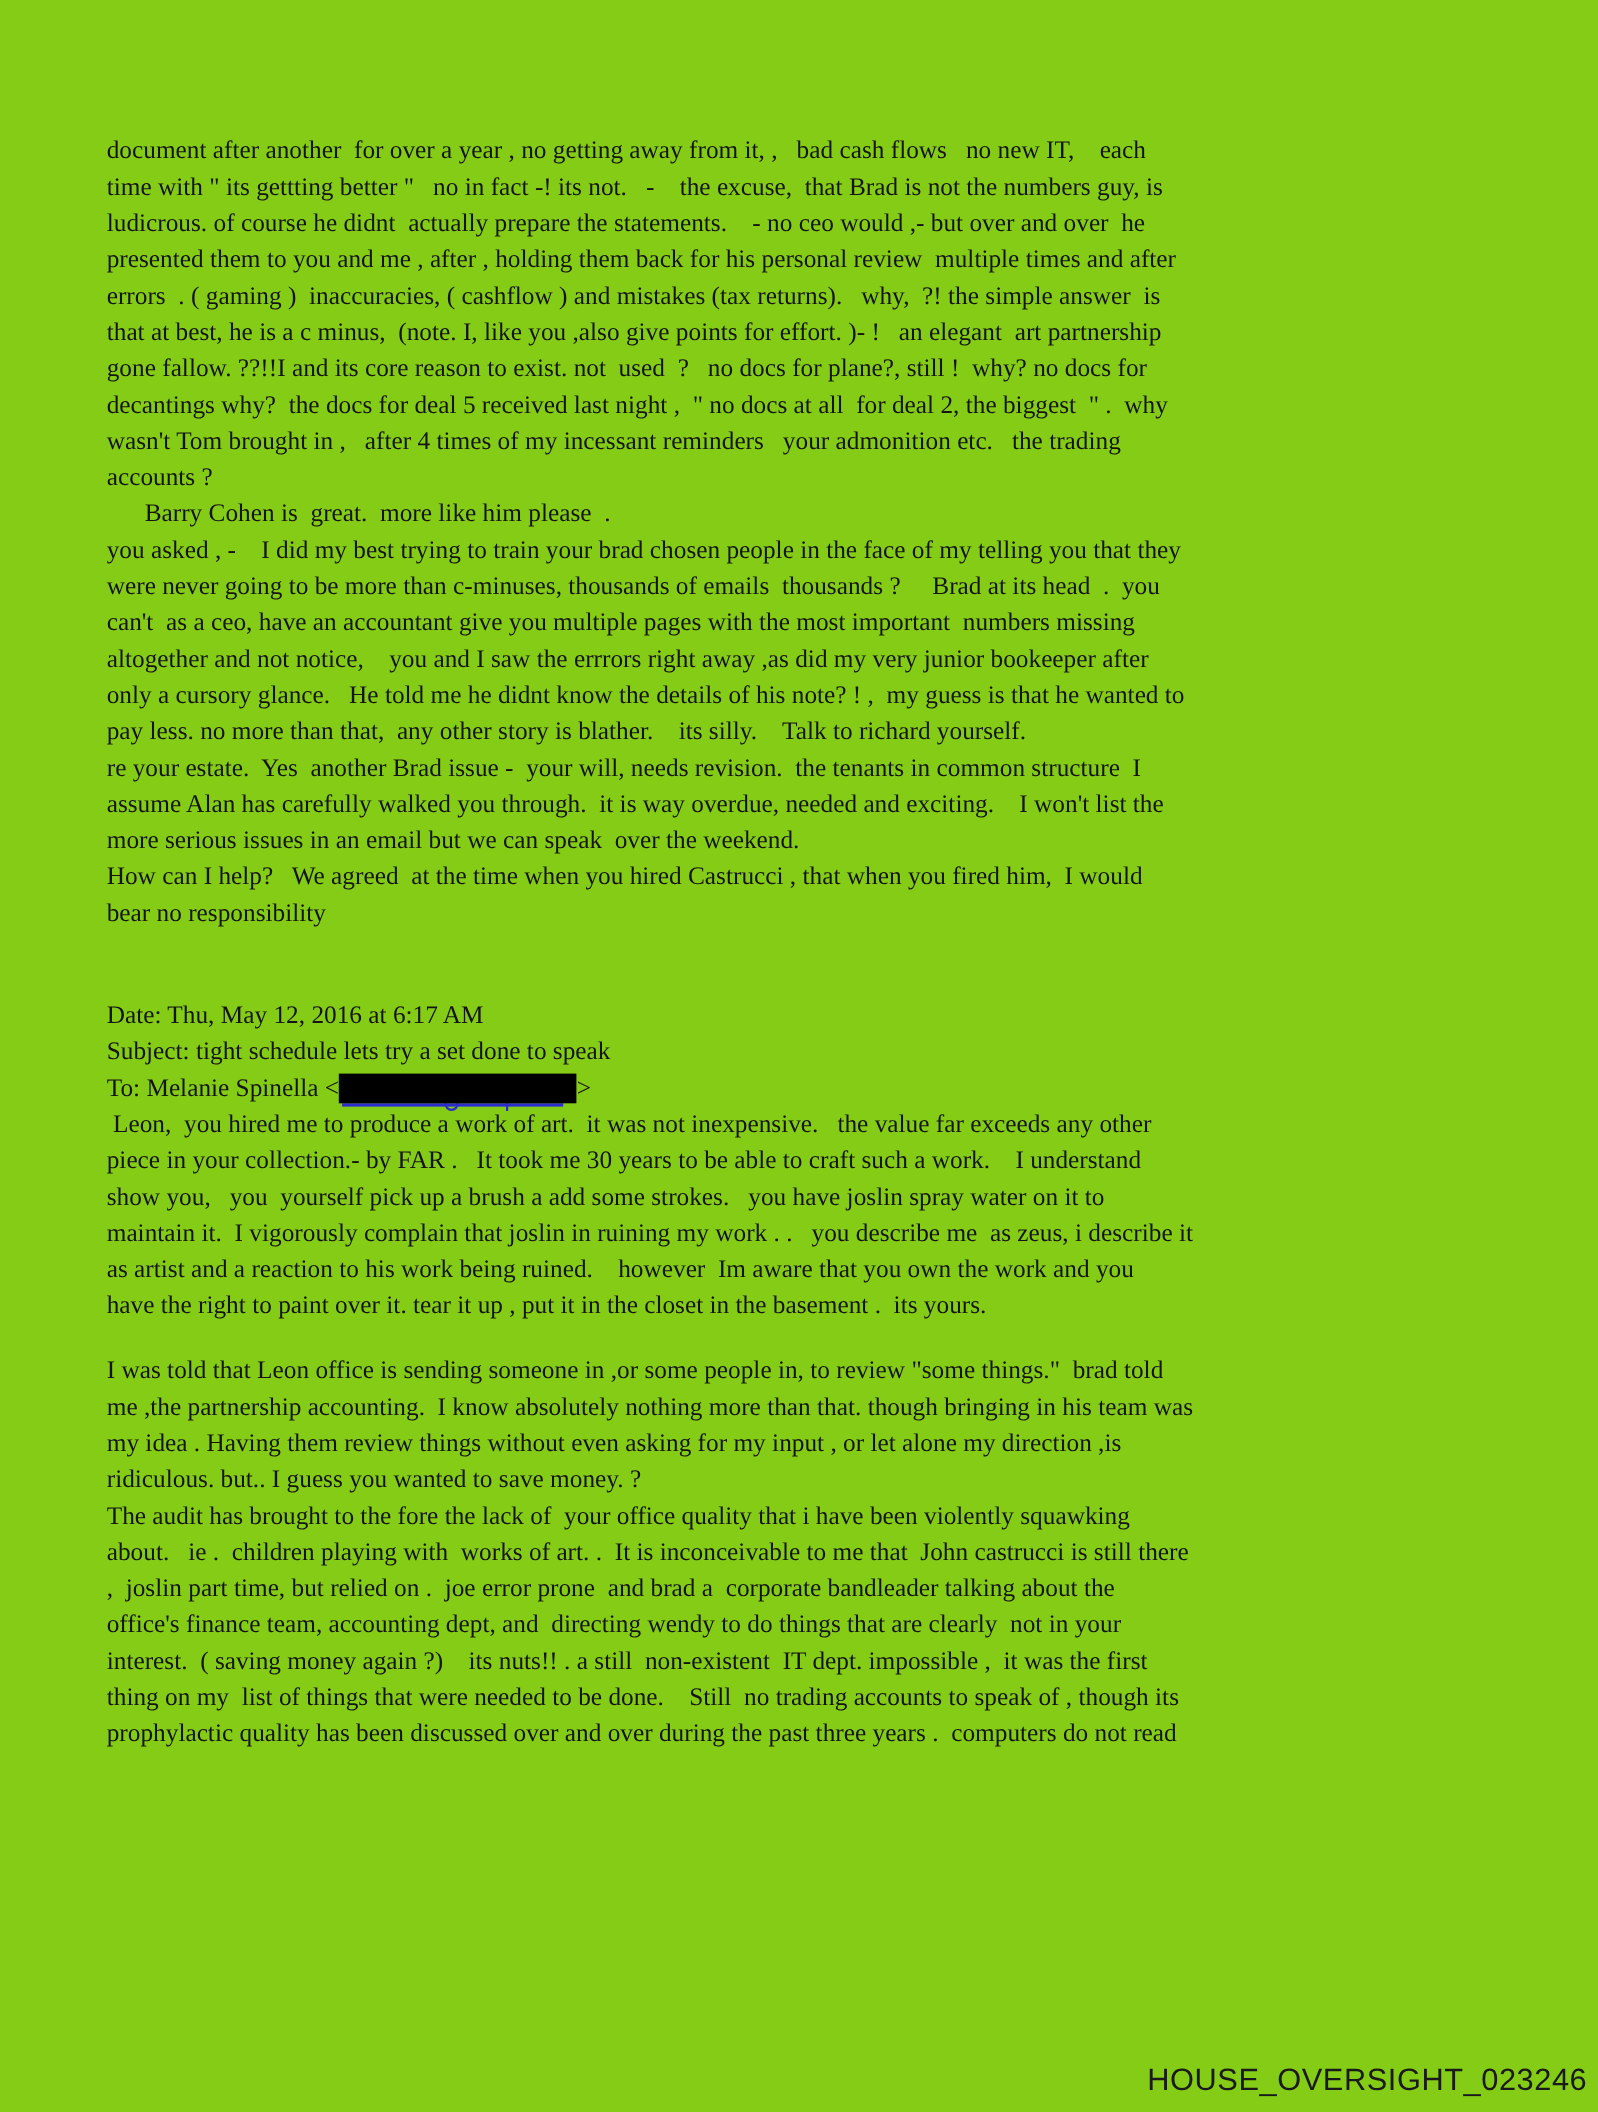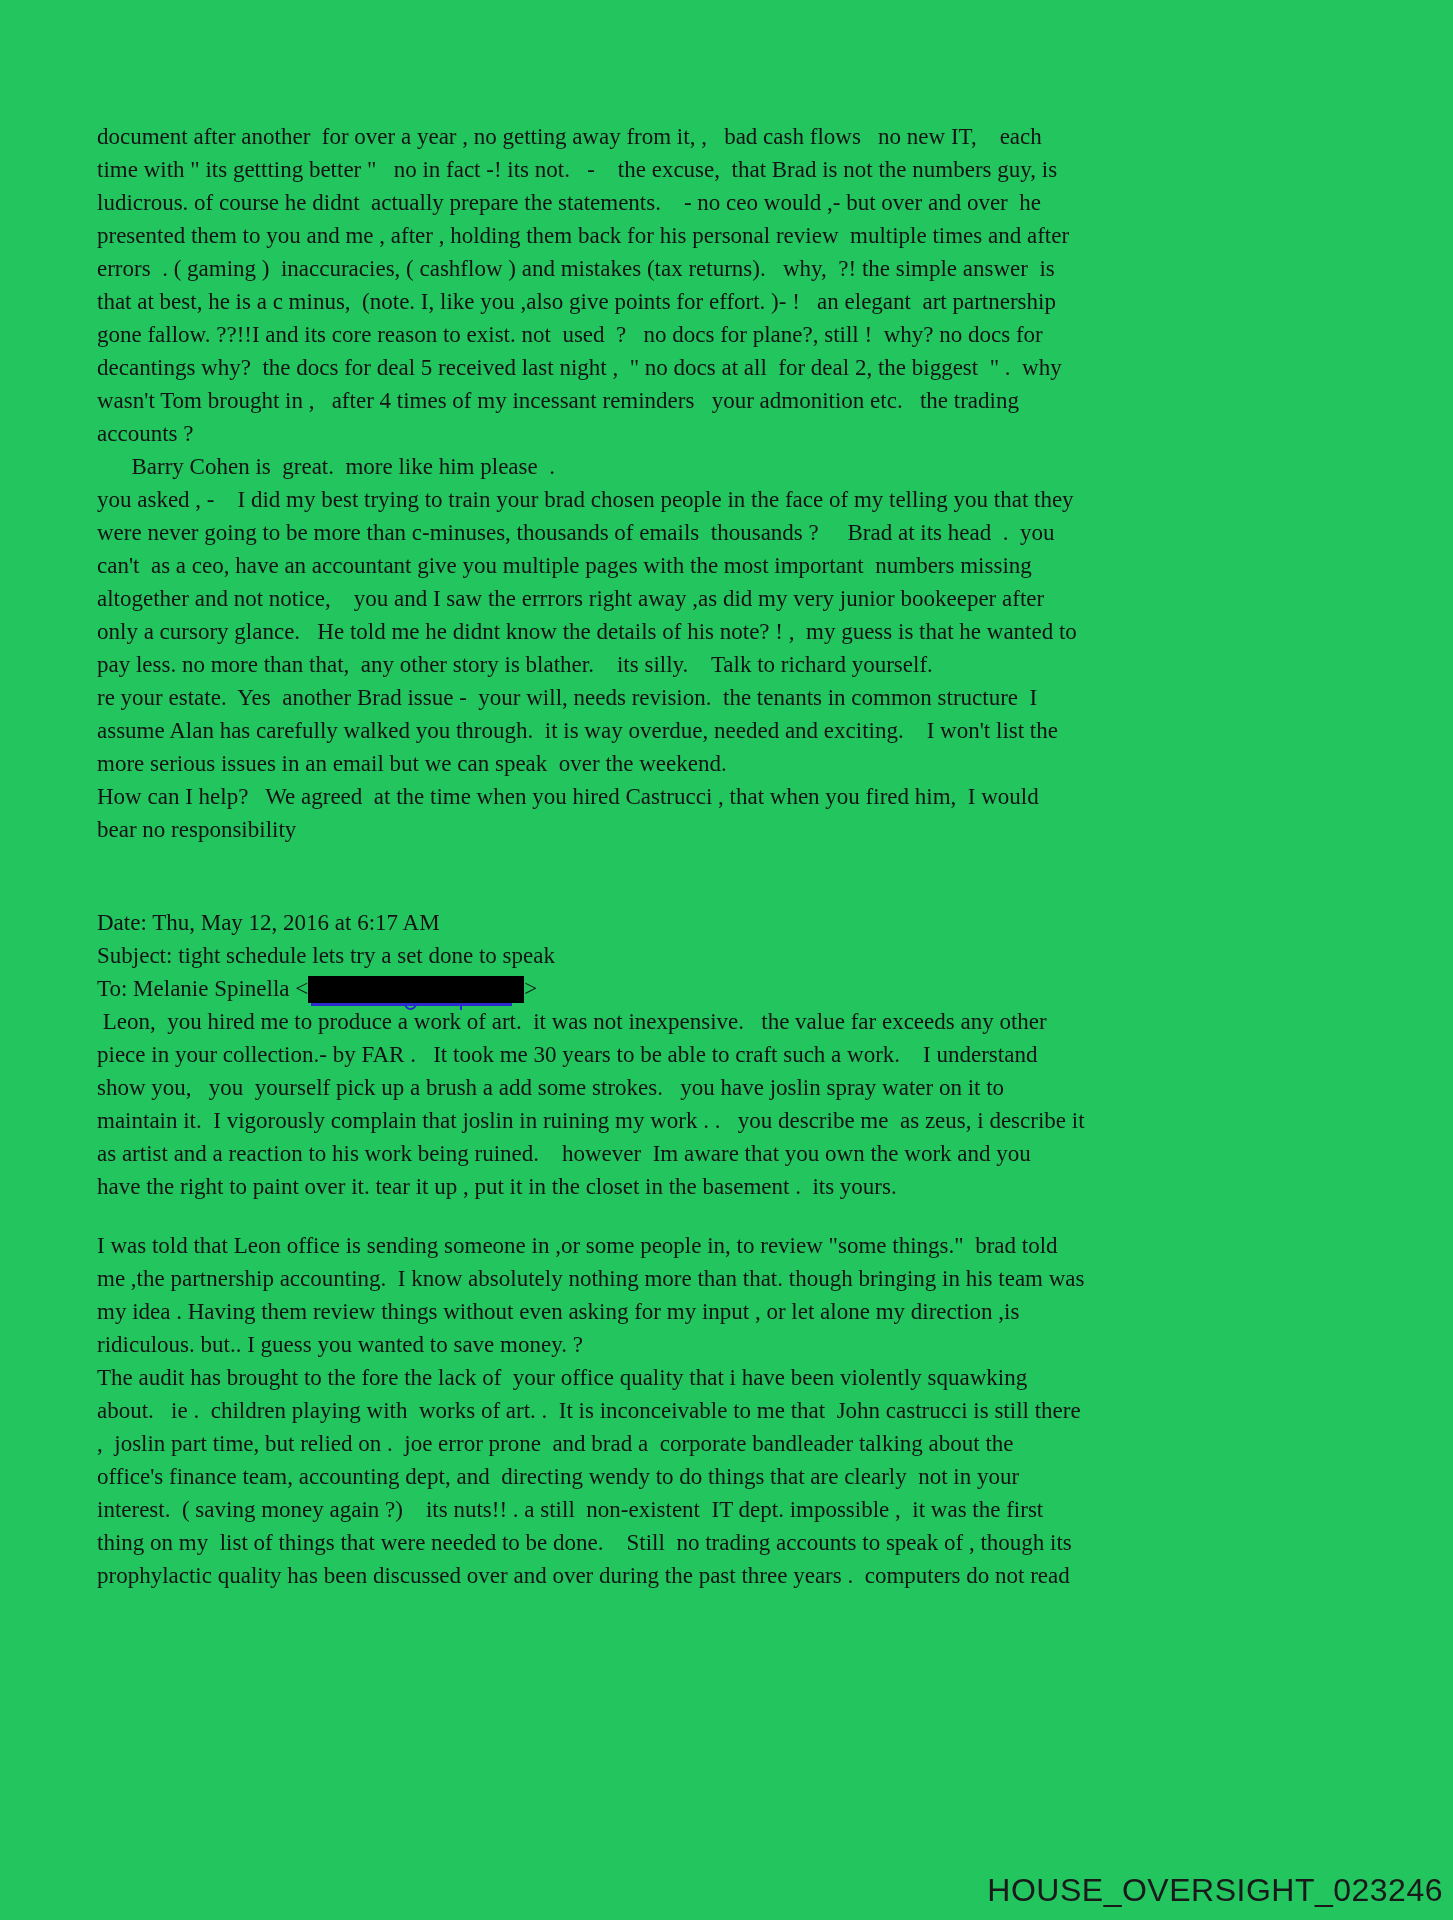--- a/index.html
+++ b/index.html
@@ -1,20 +1,20 @@
 <!DOCTYPE html>
 <html><head>
 <meta charset="utf-8">
 <style>
   html, body { margin: 0; padding: 0; background: #ffffff; }
   .page {
     position: relative;
     width: 1453px;
     height: 1920px;
-    background: #22c55e;
+    background: #84cc16;
     overflow: hidden;
     font-family: "Liberation Serif", "DejaVu Serif", serif;
     font-size: 23px;
     line-height: 33px;
     color: #141414;
   }
   .content {
     position: absolute;
     left: 97px;
     top: 120px;
@@ -52,21 +52,21 @@
     background: transparent;
     z-index: 1;
   }
   .peek1 { left: 96px; }
   .peek2 { left: 152px; width: 3px; height: 10px; border-radius: 0; border-width: 0 0 0 2px; }
   .bates {
     position: absolute;
     right: 10px;
     bottom: 13px;
     font-family: "Liberation Sans", "DejaVu Sans", sans-serif;
-    font-size: 32px;
+    font-size: 28px;
     letter-spacing: 0.5px;
     color: #1a1a1a;
   }
 </style>
 </head>
 <body>
 
 <div class="page">
   <div class="content">
 

